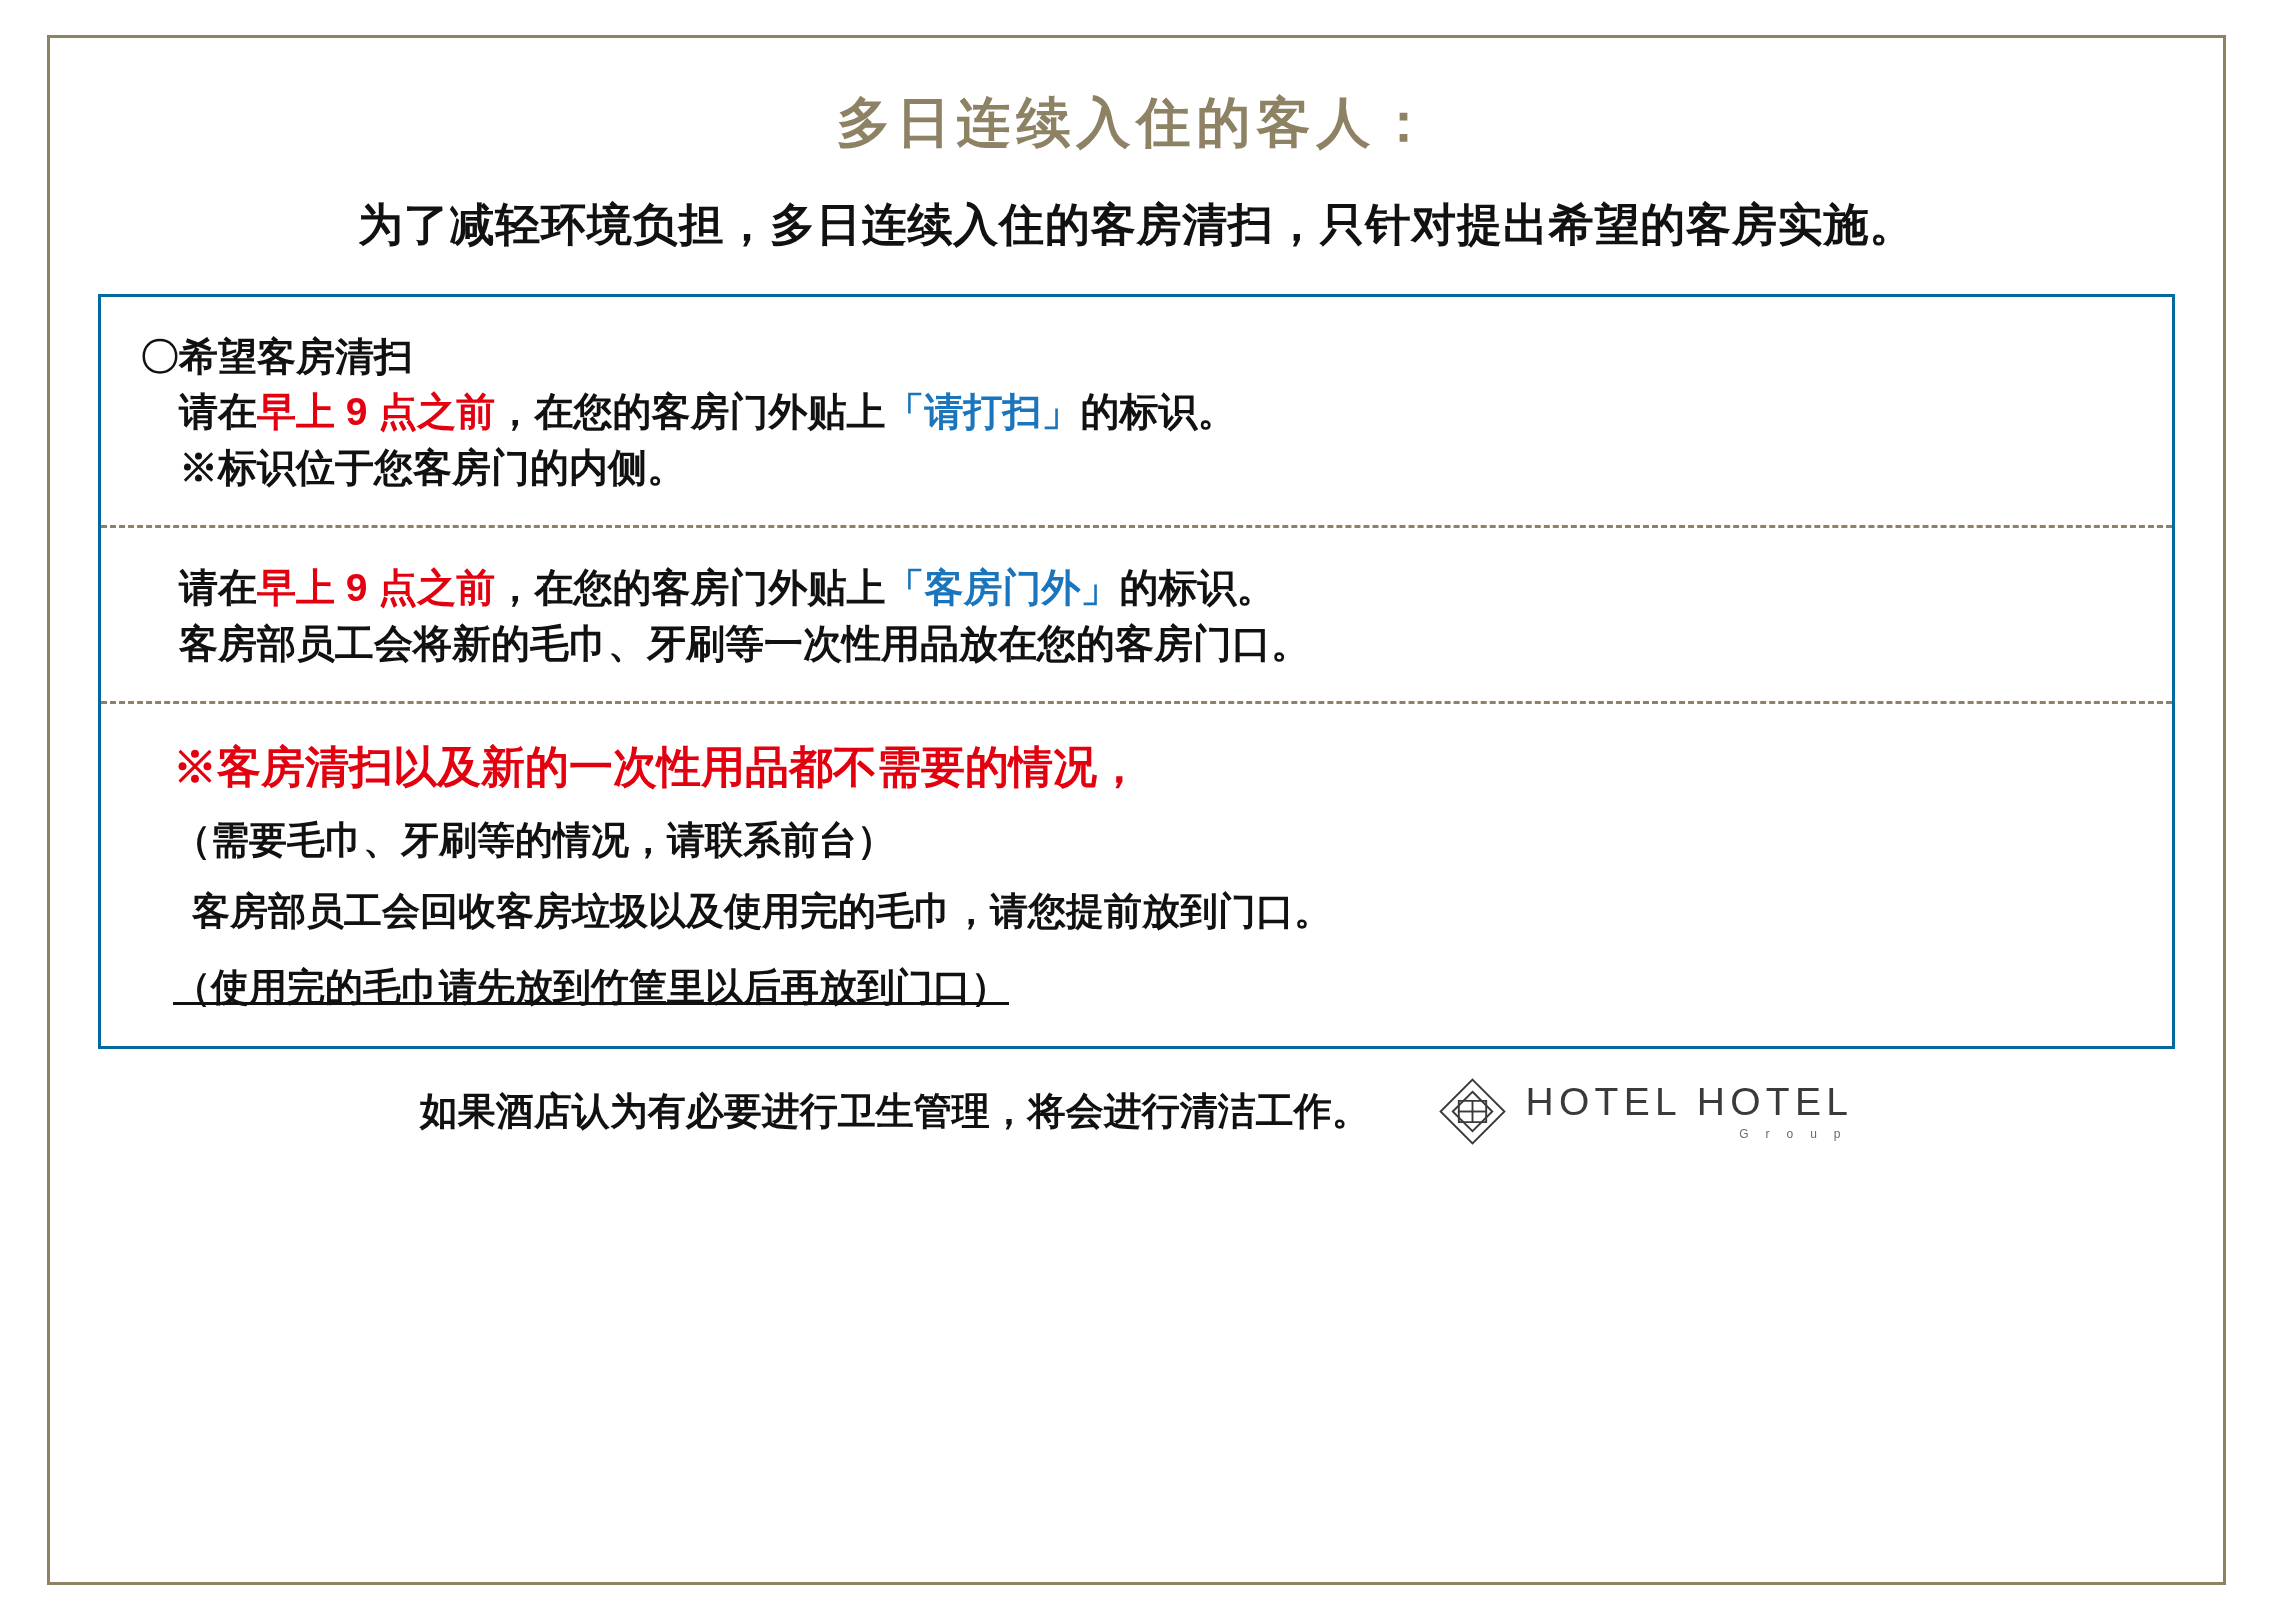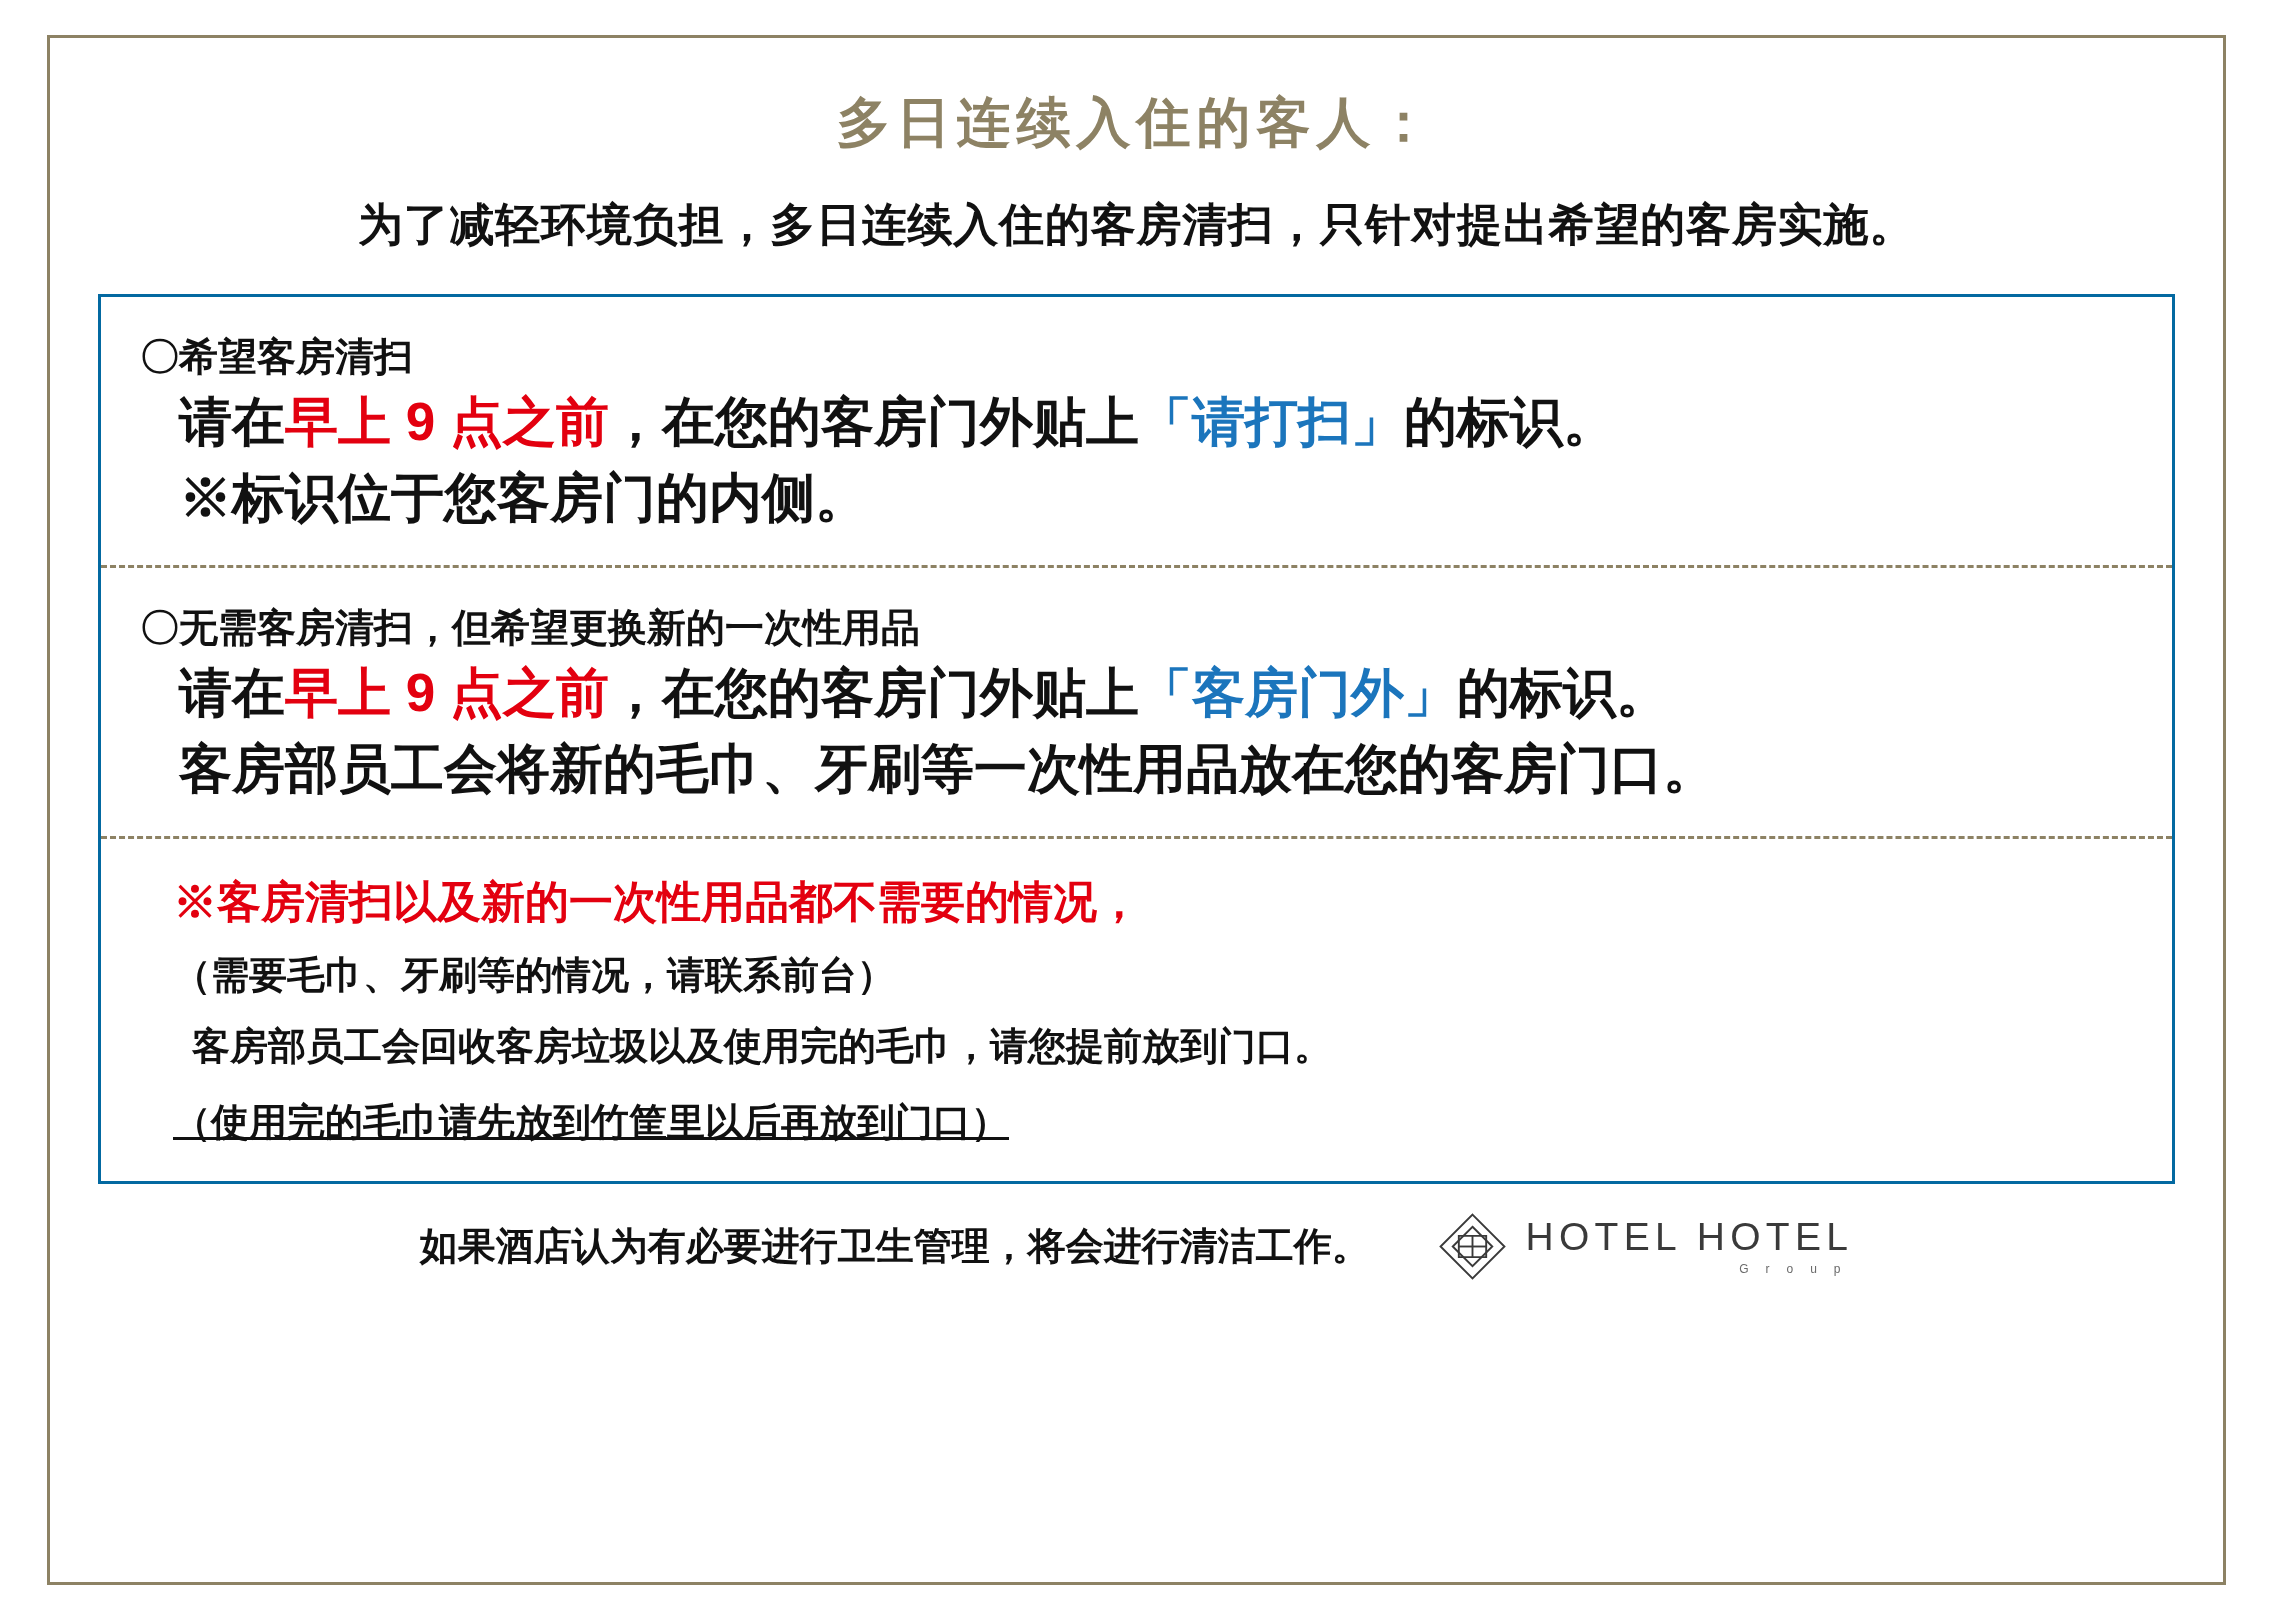--- a/index.html
+++ b/index.html
@@ -62,21 +62,21 @@
     box-sizing: border-box;
     padding: 0;
   }
   .section {
     padding: 32px 39px 30px 39px;
   }
   .section + .section {
     border-top: 3px dashed #8d8264;
   }
   .line {
-    font-size: 53px;
+    font-size: 39px;
     font-weight: bold;
     line-height: 1.42;
     color: #111111;
     white-space: nowrap;
   }
   .line.indent {
     padding-left: 39px;
   }
   .bullet-line {
     font-size: 39px;
@@ -166,21 +166,20 @@
 
       <div class="section">
         <div class="bullet-line">〇希望客房清扫</div>
         <div class="line indent">
           <span>请在</span><span class="red">早上 9 点之前</span><span>，在您的客房门外贴上</span><span class="blue">「请打扫」</span><span>的标识。</span>
         </div>
         <div class="line indent">※标识位于您客房门的内侧。</div>
       </div>
 
       <div class="section">
-        <div class="bullet-line">〇无需客房清扫，但希望更换新的一次性用品</div>
         <div class="line indent">
           <span>请在</span><span class="red">早上 9 点之前</span><span>，在您的客房门外贴上</span><span class="blue">「客房门外」</span><span>的标识。</span>
         </div>
         <div class="line indent">客房部员工会将新的毛巾、牙刷等一次性用品放在您的客房门口。</div>
       </div>
 
       <div class="section">
         <div class="big-red indent2" style="padding-left:33px;">※客房清扫以及新的一次性用品都不需要的情况，</div>
         <div class="note" style="margin-top:13.6px;">（需要毛巾、牙刷等的情况，请联系前台）</div>
         <div class="note" style="margin-top:13.6px; padding-left:52px;">客房部员工会回收客房垃圾以及使用完的毛巾，请您提前放到门口。</div>

